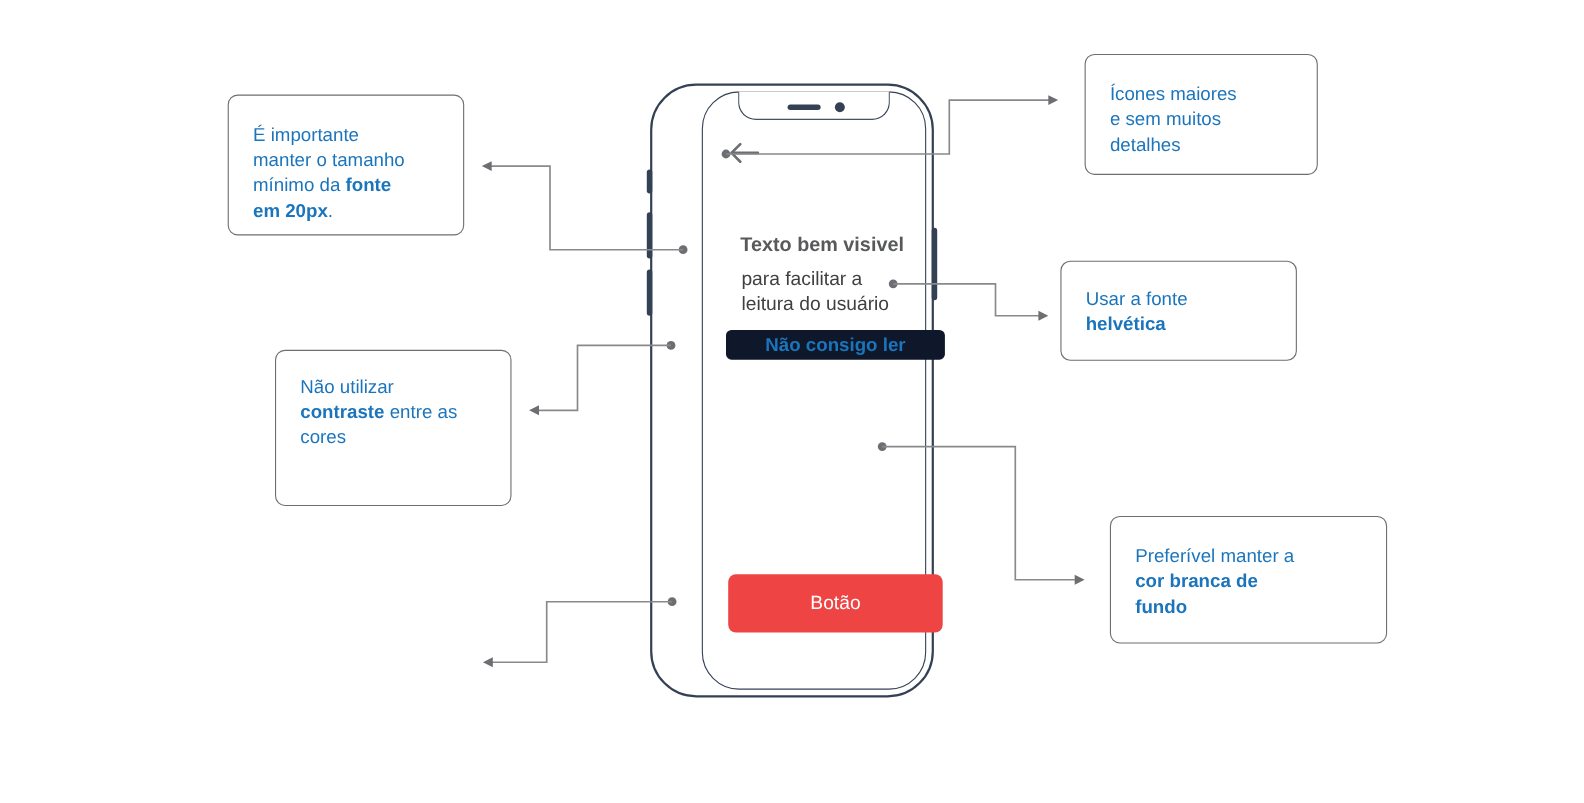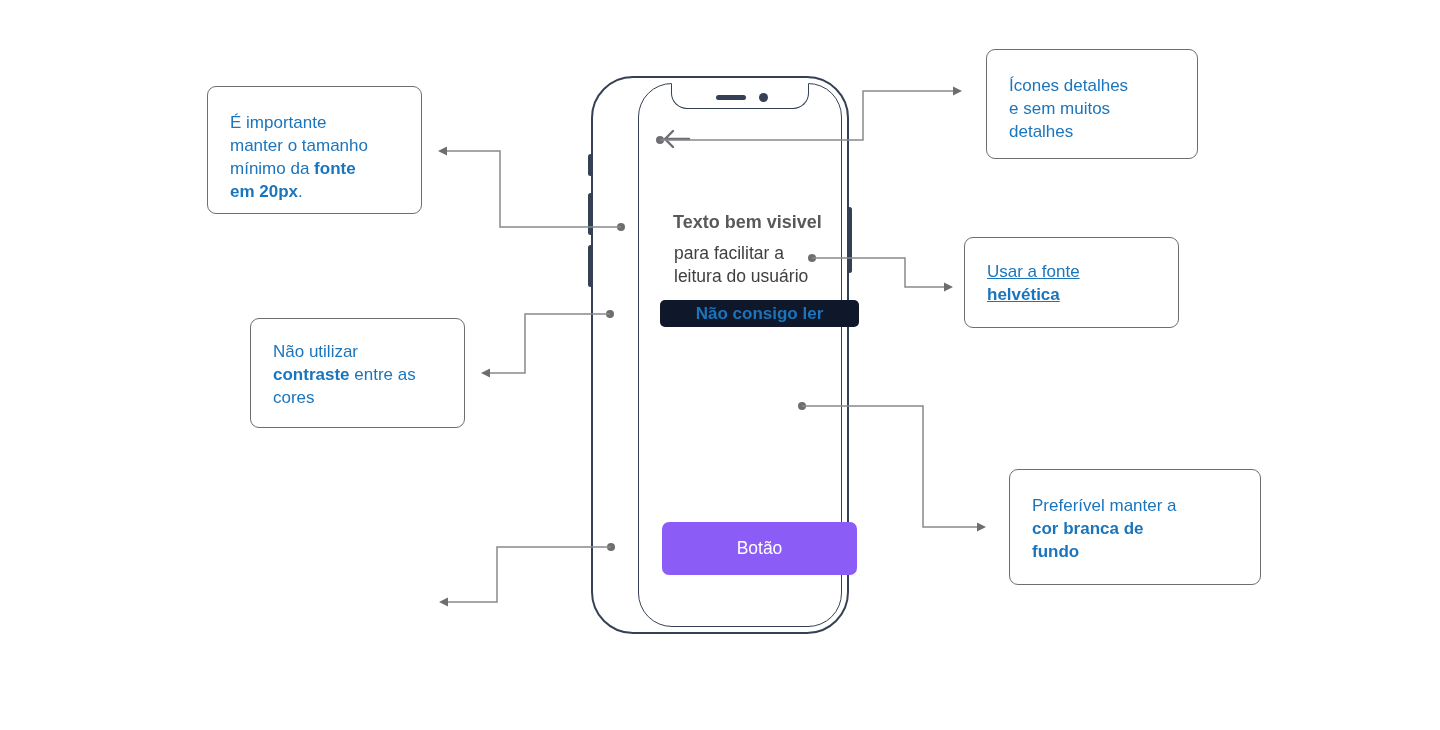--- a/index.html
+++ b/index.html
@@ -9,22 +9,22 @@
 
   
   .callout { position:absolute; background:#fff; border:1px solid #6d6e71;
              border-radius:9px; color:#1b75bc; font-size:17px; line-height:23px;
              padding:24px 22px; z-index:10; }
   .callout .line { white-space:nowrap; }
   .callout b, .b { font-weight:700; }
 
   #co-font-size    { left:207px; top:86px;  width:215px; height:128px; }
   #co-icons        { left:986px; top:49px;  width:212px; height:110px; }
-  #co-font-family  { left:964px; top:237px; width:215px; height:91px;  padding-top:22px;text-decoration:underline; }
-  #co-contrast     { left:250px; top:318px; width:215px; height:110px; padding-top:21px; }
+  #co-font-family  { left:964px; top:237px; width:215px; height:91px;  padding-top:22px; }
+  #co-contrast     { left:250px; top:318px; width:215px; height:142px; padding-top:21px; }
   #co-background   { left:1009px;top:469px; width:252px; height:116px; }
   #co-btn-height   { left:207px; top:537px; width:215px; height:120px; }
 
   
   .phone { position:absolute; left:591px; top:76px; width:258px; height:558px;
            border:2.5px solid #344154; border-radius:42px; background:#fff; z-index:1; }
   .screen { position:absolute; left:5px; top:5px; right:5px; bottom:5px;
             border:1.5px solid #344154; border-radius:34px; background:#fff;margin-left:40px; }
   .notch { position:absolute; top:-1.5px; left:50%; transform:translateX(-50%);
            width:138px; height:26px; background:#fff; border:1.5px solid #344154;
@@ -44,21 +44,21 @@
   .phone-title { position:absolute; left:34px; top:128px; font-size:18px; font-weight:700;
                  color:#58595b; white-space:nowrap; }
   .phone-sub   { position:absolute; left:35px; top:158px; font-size:17.5px; color:#404040;
                  line-height:23px; }
   .phone-sub .line { white-space:nowrap; }
   .banner { position:absolute; left:21px; top:216px; width:199px; height:27px;
             background:#0f172a; border-radius:5px; color:#1b75bc; font-size:17px;
             font-weight:700; display:flex; align-items:center; justify-content:center;
             white-space:nowrap; }
   .cta { position:absolute; left:23px; top:438px; width:195px; height:53px;
-         background:#8b5cf6; border:none; border-radius:7px; color:#ffffff;
+         background:#ef4444; border:none; border-radius:7px; color:#ffffff;
          font-size:17.5px; font-family:"Liberation Sans", sans-serif;
          display:flex; align-items:center; justify-content:center; cursor:pointer; }
 
   
   .connectors { position:absolute; left:0; top:0; width:1440px; height:730px;
                 z-index:5; pointer-events:none; }
   .connectors polyline { fill:none; stroke:#87898c; stroke-width:1.5; }
   .connectors circle   { fill:#6d6e71; }
   .connectors polygon  { fill:#6d6e71; }
 </style>
@@ -136,21 +136,21 @@
   </svg>
 
   <div class="callout" id="co-font-size">
     <div class="line"><span>É importante</span></div>
     <div class="line"><span>manter o tamanho</span></div>
     <div class="line"><span>mínimo da </span><span class="b">fonte</span></div>
     <div class="line"><span class="b">em 20px</span><span>.</span></div>
   </div>
 
   <div class="callout" id="co-icons">
-    <div class="line"><span>Ícones detalhes</span></div>
+    <div class="line"><span>Ícones maiores</span></div>
     <div class="line"><span>e sem muitos</span></div>
     <div class="line"><span>detalhes</span></div>
   </div>
 
   <div class="callout" id="co-font-family">
     <div class="line"><span>Usar a fonte</span></div>
     <div class="line"><span class="b">helvética</span></div>
   </div>
 
   <div class="callout" id="co-contrast">

